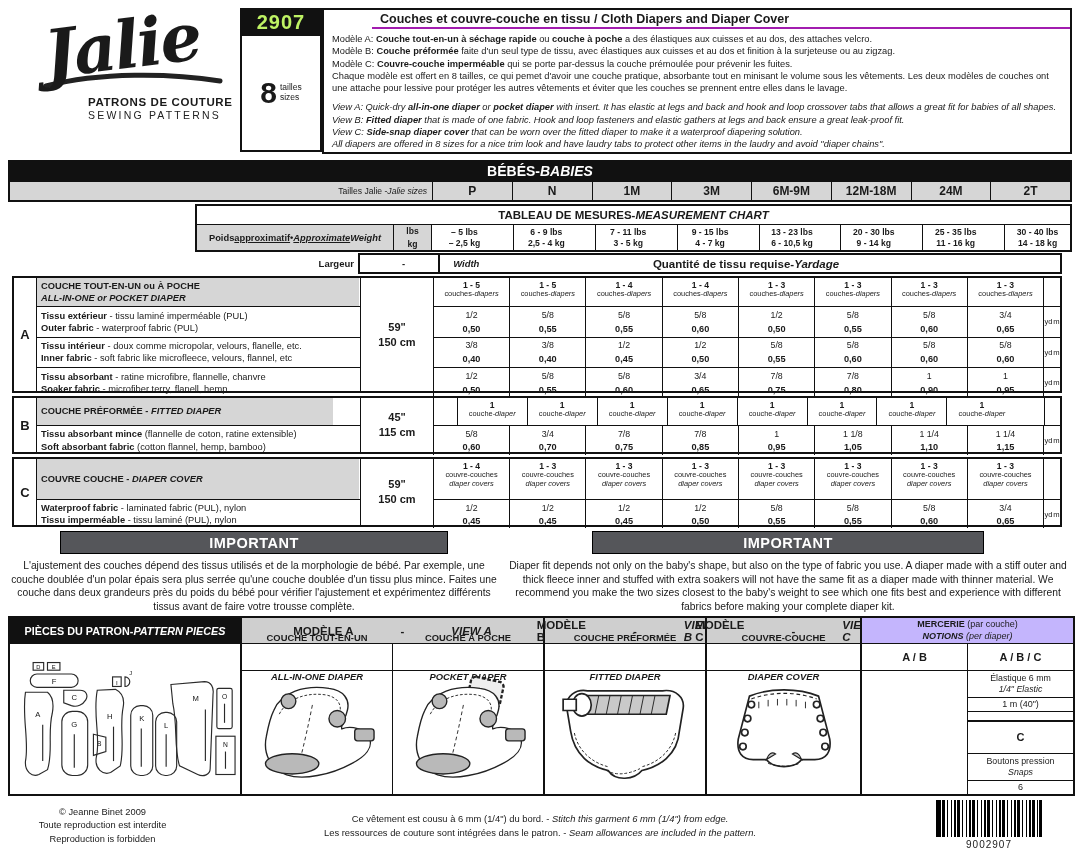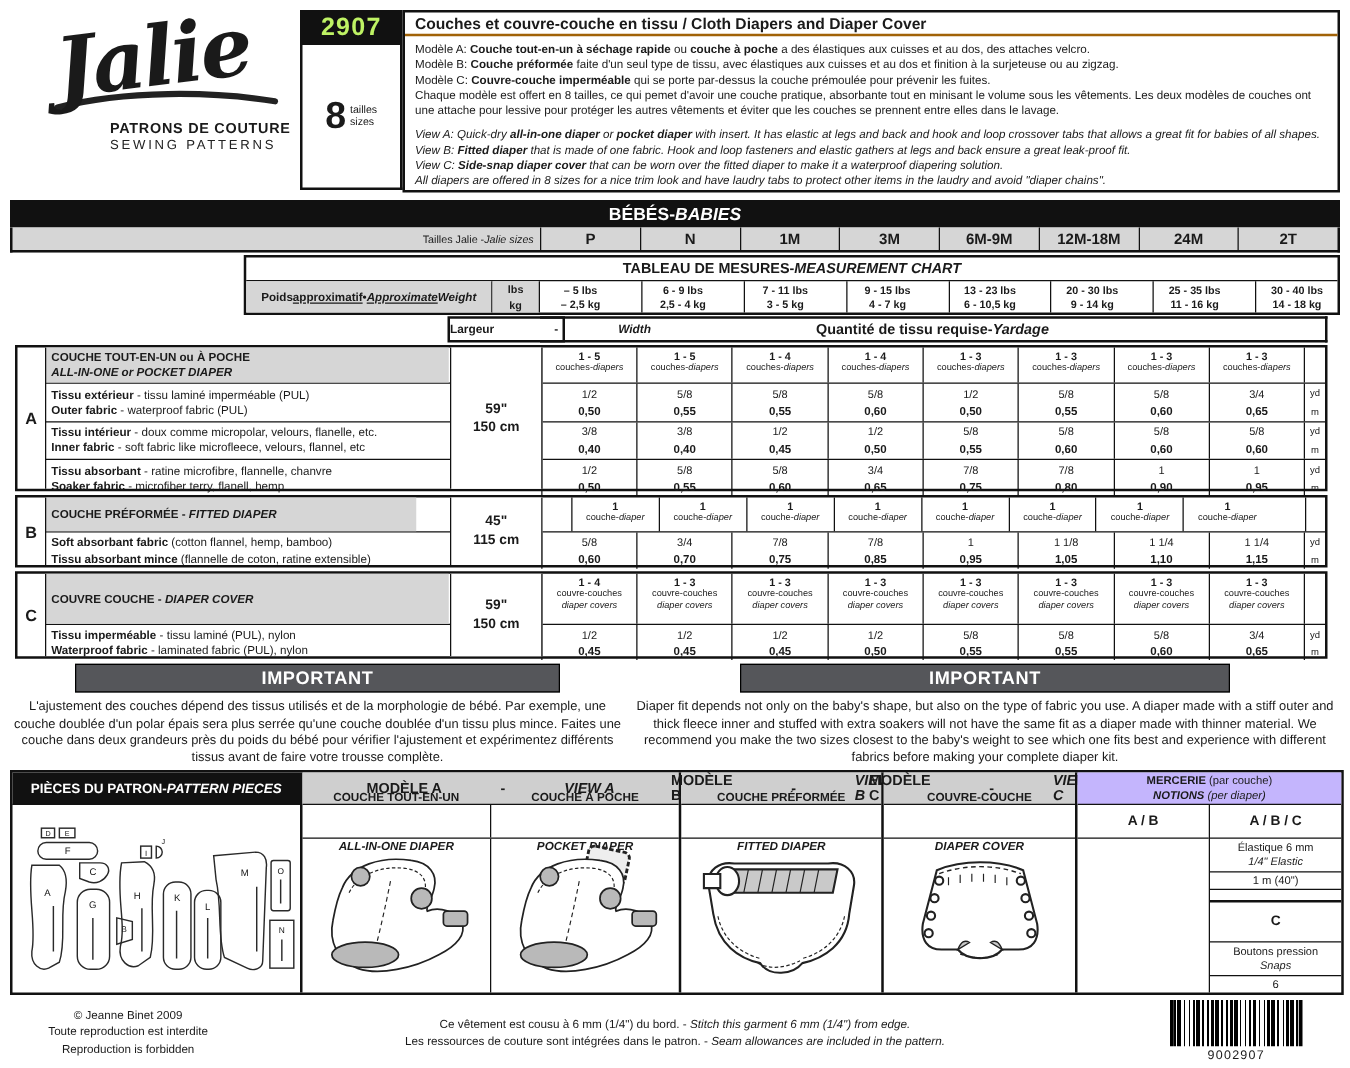--- a/index.html
+++ b/index.html
@@ -13,61 +13,61 @@
   .logo{left:30px;top:10px;width:210px;height:145px;}
   .logo-script{font-family:"DejaVu Serif",serif;font-style:italic;font-weight:bold;font-size:66px;line-height:1;transform:rotate(-7deg);margin-left:14px;letter-spacing:-2px;}
   .logo-swash{margin:-6px 0 0 10px;}
   .logo-tag1{font-size:11.5px;font-weight:bold;letter-spacing:.6px;margin:2px 0 0 58px;}
   .logo-tag2{font-size:10.5px;letter-spacing:2.2px;margin:1px 0 0 58px;color:#222;}
   .num-box{left:240px;top:8px;width:82px;height:28px;background:#111;color:#bef264;display:flex;align-items:center;justify-content:center;font-size:20px;font-weight:bold;letter-spacing:1px;}
   .sizes-box{left:240px;top:36px;width:82px;height:116px;border:2px solid #111;border-top:none;box-sizing:border-box;display:flex;align-items:center;justify-content:center;gap:3px;}
   .sizes-box .n{font-size:30px;font-weight:bold;}
   .sizes-box .w{font-size:8.5px;line-height:1.15;}
   .desc-box{left:322px;top:8px;width:750px;height:146px;border:2px solid #111;box-sizing:border-box;}
-  .desc-title{font-weight:bold;font-size:12.5px;padding:2px 8px 1px;border-bottom:2px solid #a16207;}
+  .desc-title{font-weight:bold;font-size:12.5px;padding:2px 8px 1px;border-bottom:2px solid #a21caf;margin-left:48px;}
   .desc-body{padding:4px 8px 0;font-size:9.3px;line-height:1.32;}
   .desc-views{margin-top:7px;font-style:italic;}
 
   
   .babies-bar{left:8px;top:160px;width:1064px;height:22px;background:#111;color:#fff;display:flex;align-items:center;justify-content:center;font-size:14px;box-sizing:border-box;}
   .size-row{left:8px;top:182px;width:1064px;height:20px;border:2px solid #111;border-top:none;box-sizing:border-box;display:flex;background:#d6d6d6;}
   .size-label{width:422px;box-sizing:border-box;font-size:8.6px;display:flex;align-items:center;justify-content:flex-end;padding-right:5px;}
   .szc{flex:1;border-left:1px solid #111;box-sizing:border-box;display:flex;align-items:center;justify-content:center;font-weight:bold;font-size:12px;}
 
   
   .meas-box{left:195px;top:204px;width:877px;height:48px;border:2px solid #111;box-sizing:border-box;}
   .meas-title{height:19px;display:flex;align-items:center;justify-content:center;font-size:11.5px;font-weight:bold;border-bottom:1px solid #111;box-sizing:border-box;}
   .meas-row{display:flex;height:25px;}
   .meas-wlabel{width:197px;background:#d6d6d6;box-sizing:border-box;border-right:1px solid #111;display:flex;align-items:center;justify-content:center;font-size:9.3px;font-weight:bold;}
   .meas-units{width:38px;background:#d6d6d6;box-sizing:border-box;border-right:1px solid #111;display:flex;flex-direction:column;align-items:center;justify-content:space-around;font-size:8.6px;font-weight:bold;}
   .meas-cells{flex:1;display:flex;gap:16px;}
   .wc{flex:1;border-left:1px solid #111;box-sizing:border-box;display:flex;flex-direction:column;align-items:center;justify-content:space-around;font-size:8.6px;font-weight:bold;padding:1px 0;}
   .meas-cells .wc:first-of-type{border-left:none;}
   .u{text-decoration:underline;}
-  .y-whead{left:358px;top:253px;width:94px;height:21px;border:2px solid #111;box-sizing:border-box;display:flex;align-items:center;justify-content:space-between;font-size:9.5px;font-weight:bold;gap:48px;}
+  .y-whead{left:358px;top:253px;width:82px;height:21px;border:2px solid #111;box-sizing:border-box;display:flex;align-items:center;justify-content:center;font-size:9.5px;font-weight:bold;gap:48px;}
   .y-qhead{left:432px;top:253px;width:630px;height:21px;border:2px solid #111;border-left:none;box-sizing:border-box;display:flex;align-items:center;justify-content:center;font-size:11.5px;font-weight:bold;}
   .ysec{left:12px;width:1050px;border:2px solid #111;box-sizing:border-box;background:#fff;}
   .ltr{position:absolute;left:0;top:0;bottom:0;width:22px;border-right:1.5px solid #111;display:flex;align-items:center;justify-content:center;font-weight:bold;font-size:13px;}
   .wcell{position:absolute;left:346px;top:0;bottom:0;width:74px;background:#fff;border-left:1.5px solid #111;border-right:1.5px solid #111;box-sizing:border-box;display:flex;flex-direction:column;align-items:center;justify-content:center;font-size:11px;font-weight:bold;z-index:3;line-height:1.35;}
   .yrows{margin-left:22px;}
   .yrow{display:flex;border-top:1px solid #111;}
   .yrow.first{border-top:none;}
   .ylabel{width:324px;box-sizing:border-box;padding:1px 5px;font-size:9.3px;line-height:1.3;display:flex;flex-direction:column;justify-content:center;}
   .ylabel.hdr{background:#d6d6d6;font-weight:bold;}
   .yspacer{width:74px;}
   .ycells{width:612px;display:flex;}
   .hc,.dc{flex:1;border-left:1px solid #111;box-sizing:border-box;text-align:center;}
   .hc{padding-top:2px;font-size:7.4px;line-height:1.18;}
   .hc .hr{font-weight:bold;font-size:8.6px;}
   .hc .hu .it{font-style:italic;}
   .c3 .hc .hu span{display:block;}
   .dc{display:flex;flex-direction:column;justify-content:space-around;padding:1px 0;}
   .dc .yd{font-size:8.8px;}
   .dc .m{font-size:9.2px;font-weight:bold;}
-  .uc{width:17px;border-left:1px solid #111;box-sizing:border-box;display:flex;flex-direction:column;justify-content:space-around;align-items:center;font-size:7.6px;}
+  .uc{width:17px;border-left:1px solid #111;box-sizing:border-box;display:flex;flex-direction:row;justify-content:space-around;align-items:center;font-size:7.6px;}
   .sec-a{top:276px;height:117px;}
   .sec-b{top:396px;height:58px;}
   .sec-c{top:457px;height:70px;}
   .hrow-a{height:28px;}
   .row-a{height:29.6px;}
   .hrow-b{height:27px;gap:28px;}
   .row-b{height:29px;}
   .hrow-c{height:40px;}
   .row-c{height:28px;}
 
@@ -531,22 +531,22 @@
 
         <div class="hc">
             <div class="hr">1</div>
             <div class="hu"><span>couche-</span><span class="it">diaper</span></div>
           </div>
       </div>
       <div class="uc"></div>
     </div>
     <div class="yrow row-b">
       <div class="ylabel">
+          <div><b>Tissu absorbant mince</b><span> (flannelle de coton, ratine extensible)</span></div>
           <div><b>Soft absorbant fabric</b><span> (cotton flannel, hemp, bamboo)</span></div>
-          <div><b>Tissu absorbant mince</b><span> (flannelle de coton, ratine extensible)</span></div>
         </div>
       <div class="yspacer"></div>
       <div class="ycells">
         <div class="dc">
             <div class="yd">5/8</div>
             <div class="m">0,60</div>
           </div>
 
         <div class="dc">
             <div class="yd">3/4</div>
@@ -665,22 +665,22 @@
             <div class="hu">
               <span>couvre-couches</span>
               <span class="it">diaper covers</span>
             </div>
           </div>
       </div>
       <div class="uc"></div>
     </div>
     <div class="yrow row-c">
       <div class="ylabel">
+          <div><b>Waterproof fabric</b><span> - laminated fabric (PUL), nylon</span></div>
           <div><b>Tissu imperméable</b><span> - tissu laminé (PUL), nylon</span></div>
-          <div><b>Waterproof fabric</b><span> - laminated fabric (PUL), nylon</span></div>
         </div>
       <div class="yspacer"></div>
       <div class="ycells">
         <div class="dc">
             <div class="yd">1/2</div>
             <div class="m">0,45</div>
           </div>
 
         <div class="dc">
             <div class="yd">1/2</div>

